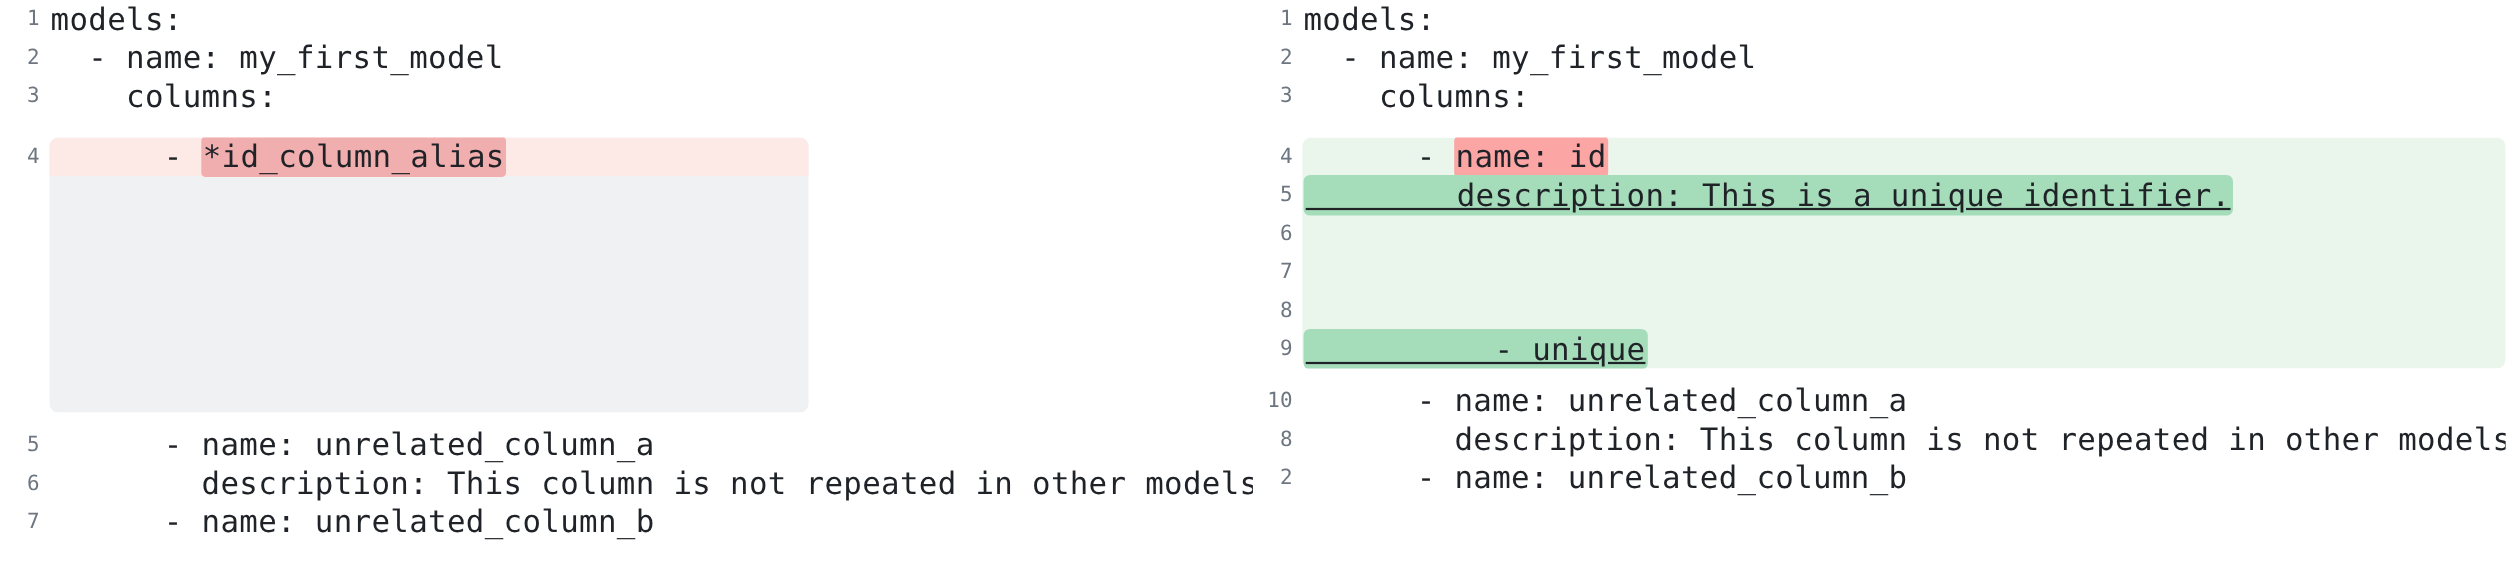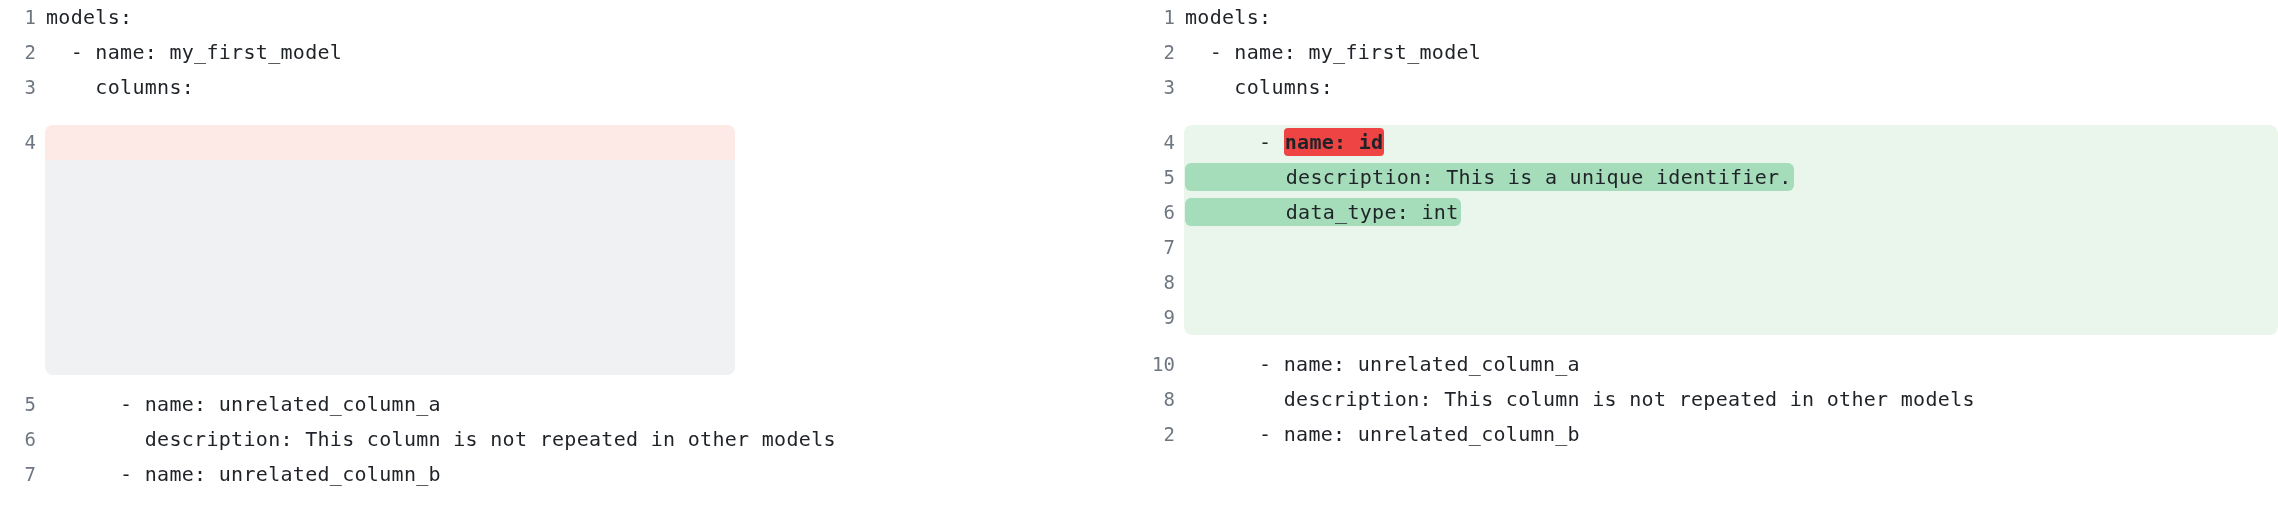--- a/index.html
+++ b/index.html
@@ -45,21 +45,21 @@
     color: #6e7781;
     font-size: 19px;
     font-family: "DejaVu Sans Mono", "Liberation Mono", monospace;
     -webkit-user-select: none;
     user-select: none;
     padding-right: 0px;
   }
 
   .code {
     padding-left: 10px;
-    font-size: 20px;
+    font-size: 28px;
     color: #1f2328;
     font-family: "DejaVu Sans Mono", "Liberation Mono", monospace;
     white-space: pre;
     letter-spacing: 0.3px;
   }
 
   
   .diff-block {
     position: relative;
     border-radius: 8px;
@@ -95,31 +95,31 @@
   .row-filler { height: 90px; }
 
   
   .hl-del {
     background: #f1aeae;
     border-radius: 4px;
     padding: 2px 1px;
     color: #1f2328;
   }
   .hl-add {
-    background: #ef4444;
+    background: #fca5a5;
     border-radius: 4px;
     padding: 2px 1px;
     color: #1f2328;
-    font-weight: bold;
   }
   .hl-add-full {
     background: #a5dcb9;
     border-radius: 6px;
     padding: 2px 2px;
     color: #1f2328;
+    text-decoration: underline;
   }
 
   .gap { height: 20px; }
   .gap-sm { height: 12px; }
 </style>
 </head>
 <body>
 
 <div class="diff-container">
 
@@ -141,20 +141,21 @@
     </div>
 
     <div class="gap"></div>
 
     <div class="diff-block left-block">
       <div class="block-bg"></div>
 
       <div class="code-line row-del">
         <span class="row-fill"></span>
         <span class="ln">4</span>
+        <span class="code"><span>      - </span><span class="hl-del">*id_column_alias</span></span>
       </div>
 
       <div class="row-filler"></div>
       <div class="row-filler"></div>
       <div class="code-line"></div>
     </div>
 
     <div class="gap-sm"></div>
 
     <div class="code-line">
@@ -200,33 +201,33 @@
         <span class="code"><span>      - </span><span class="hl-add">name: id</span></span>
       </div>
 
       <div class="code-line row-add">
         <span class="ln">5</span>
         <span class="code"><span class="hl-add-full">        description: This is a unique identifier.</span></span>
       </div>
 
       <div class="code-line row-add">
         <span class="ln">6</span>
-        <span class="code"><span class="hl-add-full">        data_type: int</span></span>
       </div>
 
       <div class="code-line row-add">
         <span class="ln">7</span>
       </div>
 
       <div class="code-line row-add">
         <span class="ln">8</span>
       </div>
 
       <div class="code-line row-add">
         <span class="ln">9</span>
+        <span class="code"><span class="hl-add-full">          - unique</span></span>
       </div>
     </div>
 
     <div class="gap-sm"></div>
 
     <div class="code-line">
       <span class="ln">10</span>
       <span class="code">      - name: unrelated_column_a</span>
     </div>
 

